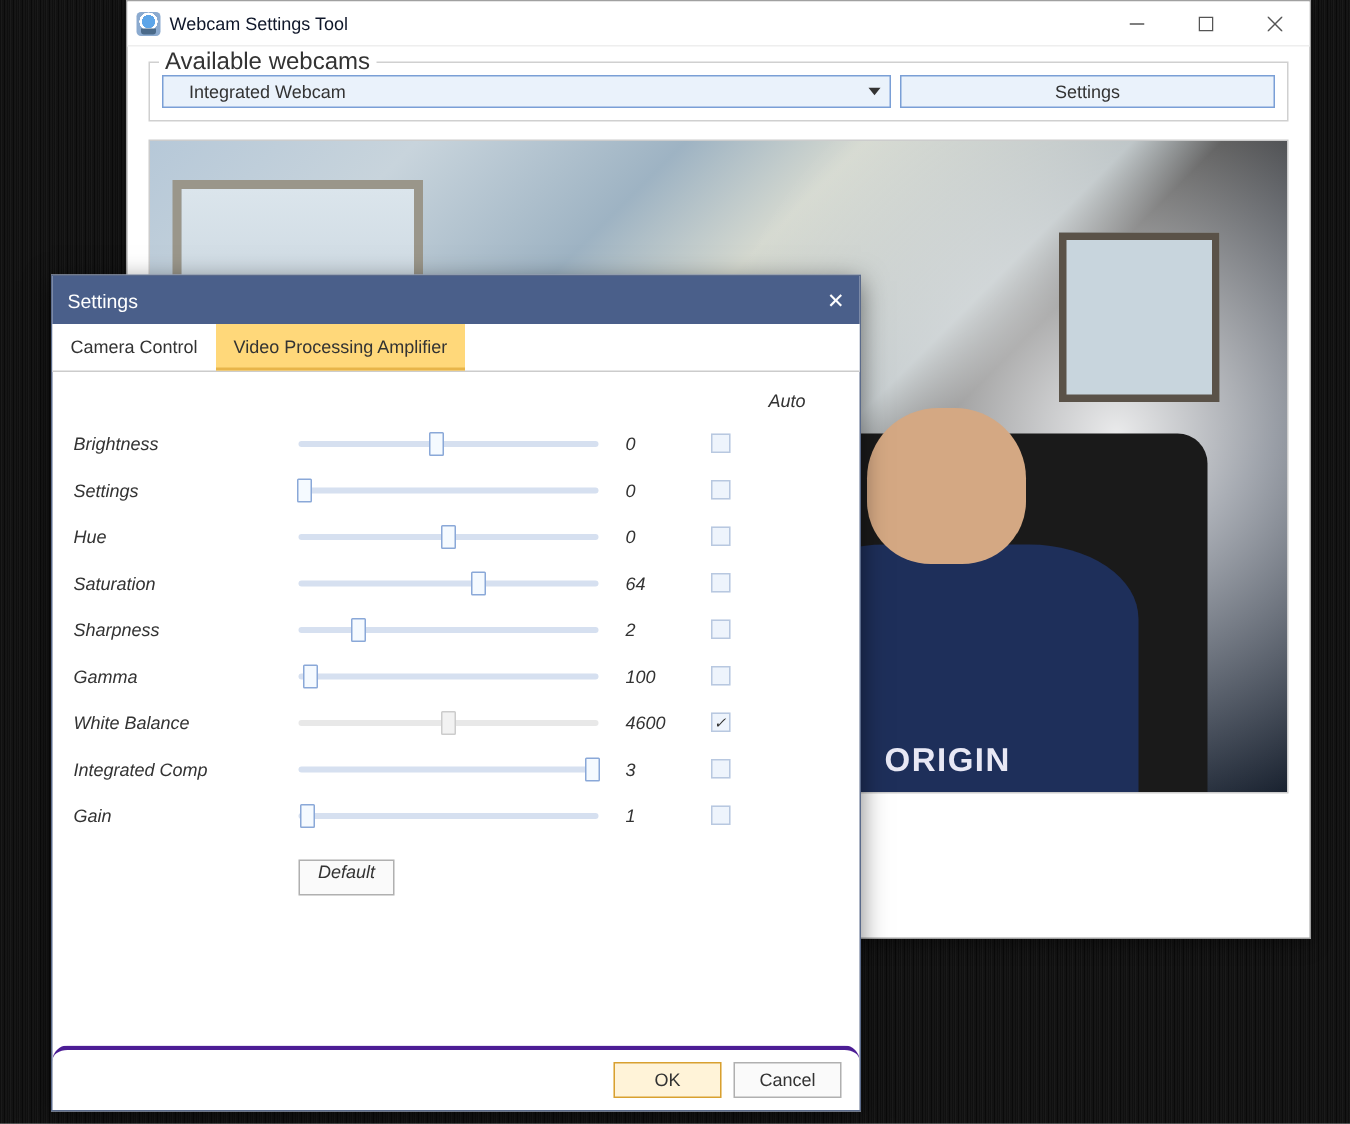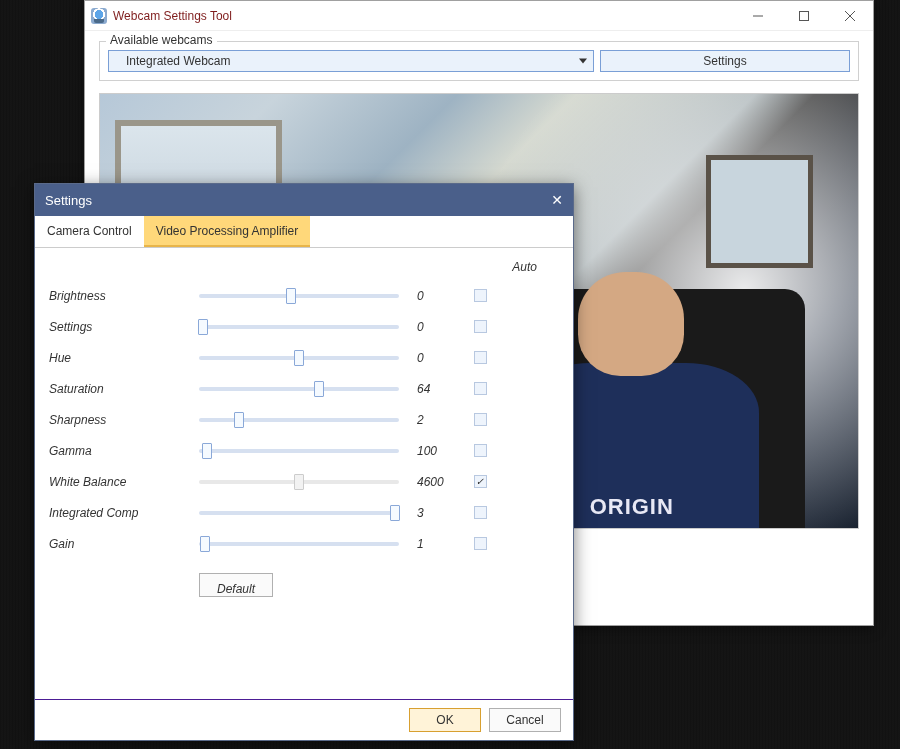--- a/index.html
+++ b/index.html
@@ -42,21 +42,21 @@
       background: radial-gradient(circle at 50% 40%, #5da5e8 35%, #fff 36% 48%, #8baacf 49%);
       border-radius: 3px;
       position: relative;
     }
     .titlebar .app-icon::after{
       content:"";
       position:absolute;
       bottom:1px; left:3px; right:3px; height:4px;
       background:#4a6a8a; border-radius:0 0 2px 2px;
     }
-    .titlebar .title { color:#7f1d1d; font-size:12px;text-align:center; }
+    .titlebar .title { color:#0f172a; font-size:12px;text-align:center; }
     .win-controls {
       margin-left:auto;
       display:flex;
     }
     .win-controls .wbtn {
       width:46px; height:30px;
       display:flex; align-items:center; justify-content:center;
       color:#666;
       font-size:11px;
     }
@@ -68,21 +68,21 @@
     .fieldset {
       border: 1px solid #d0d0d0;
       padding: 8px 8px 8px 8px;
       position: relative;
     }
     .fieldset-legend {
       position: absolute;
       top: -9px; left: 6px;
       background:#fff;
       padding:0 4px;
-      font-size:12px;
+      font-size:16px;
       color:#333;
     }
     .webcam-row {
       display:flex; gap:6px;
     }
     .select {
       flex:1;
       height:22px;
       border:1px solid #7a9fd6;
       background:#eaf2fb;
@@ -224,30 +224,30 @@
     .checkbox{
       width:13px;height:13px;
       border:1px solid #b8c8e0;
       background:#eef4fc;
       display:flex;align-items:center;justify-content:center;
       font-size:10px;color:#333;
     }
     .default-btn{
       margin-top:14px;
       margin-left:150px;
-      width:74px; height:24px;
+      width:64px; height:24px;
       border:1px solid #b0b0b0;
       background:#fafafa;
       cursor:pointer;
-      display:flex;align-items:flex-end;justify-content:center;
+      display:flex;align-items:flex-start;justify-content:center;
     }
     .dialog-footer{
-      border-top:1px solid #4c1d95;
+      border-top:3px solid #4c1d95;
       padding:8px 12px;
-      display:flex; justify-content:flex-end; gap:8px;
+      display:flex; justify-content:flex-end; gap:8px;border-radius:10px;
     }
     .dlg-btn{
       width:72px;height:24px;
       border:1px solid #b0b0b0;
       background:#fafafa;
       display:flex;align-items:center;justify-content:center;
       cursor:pointer;
     }
     .dlg-btn.primary{
       border:1px solid #d8a030;

